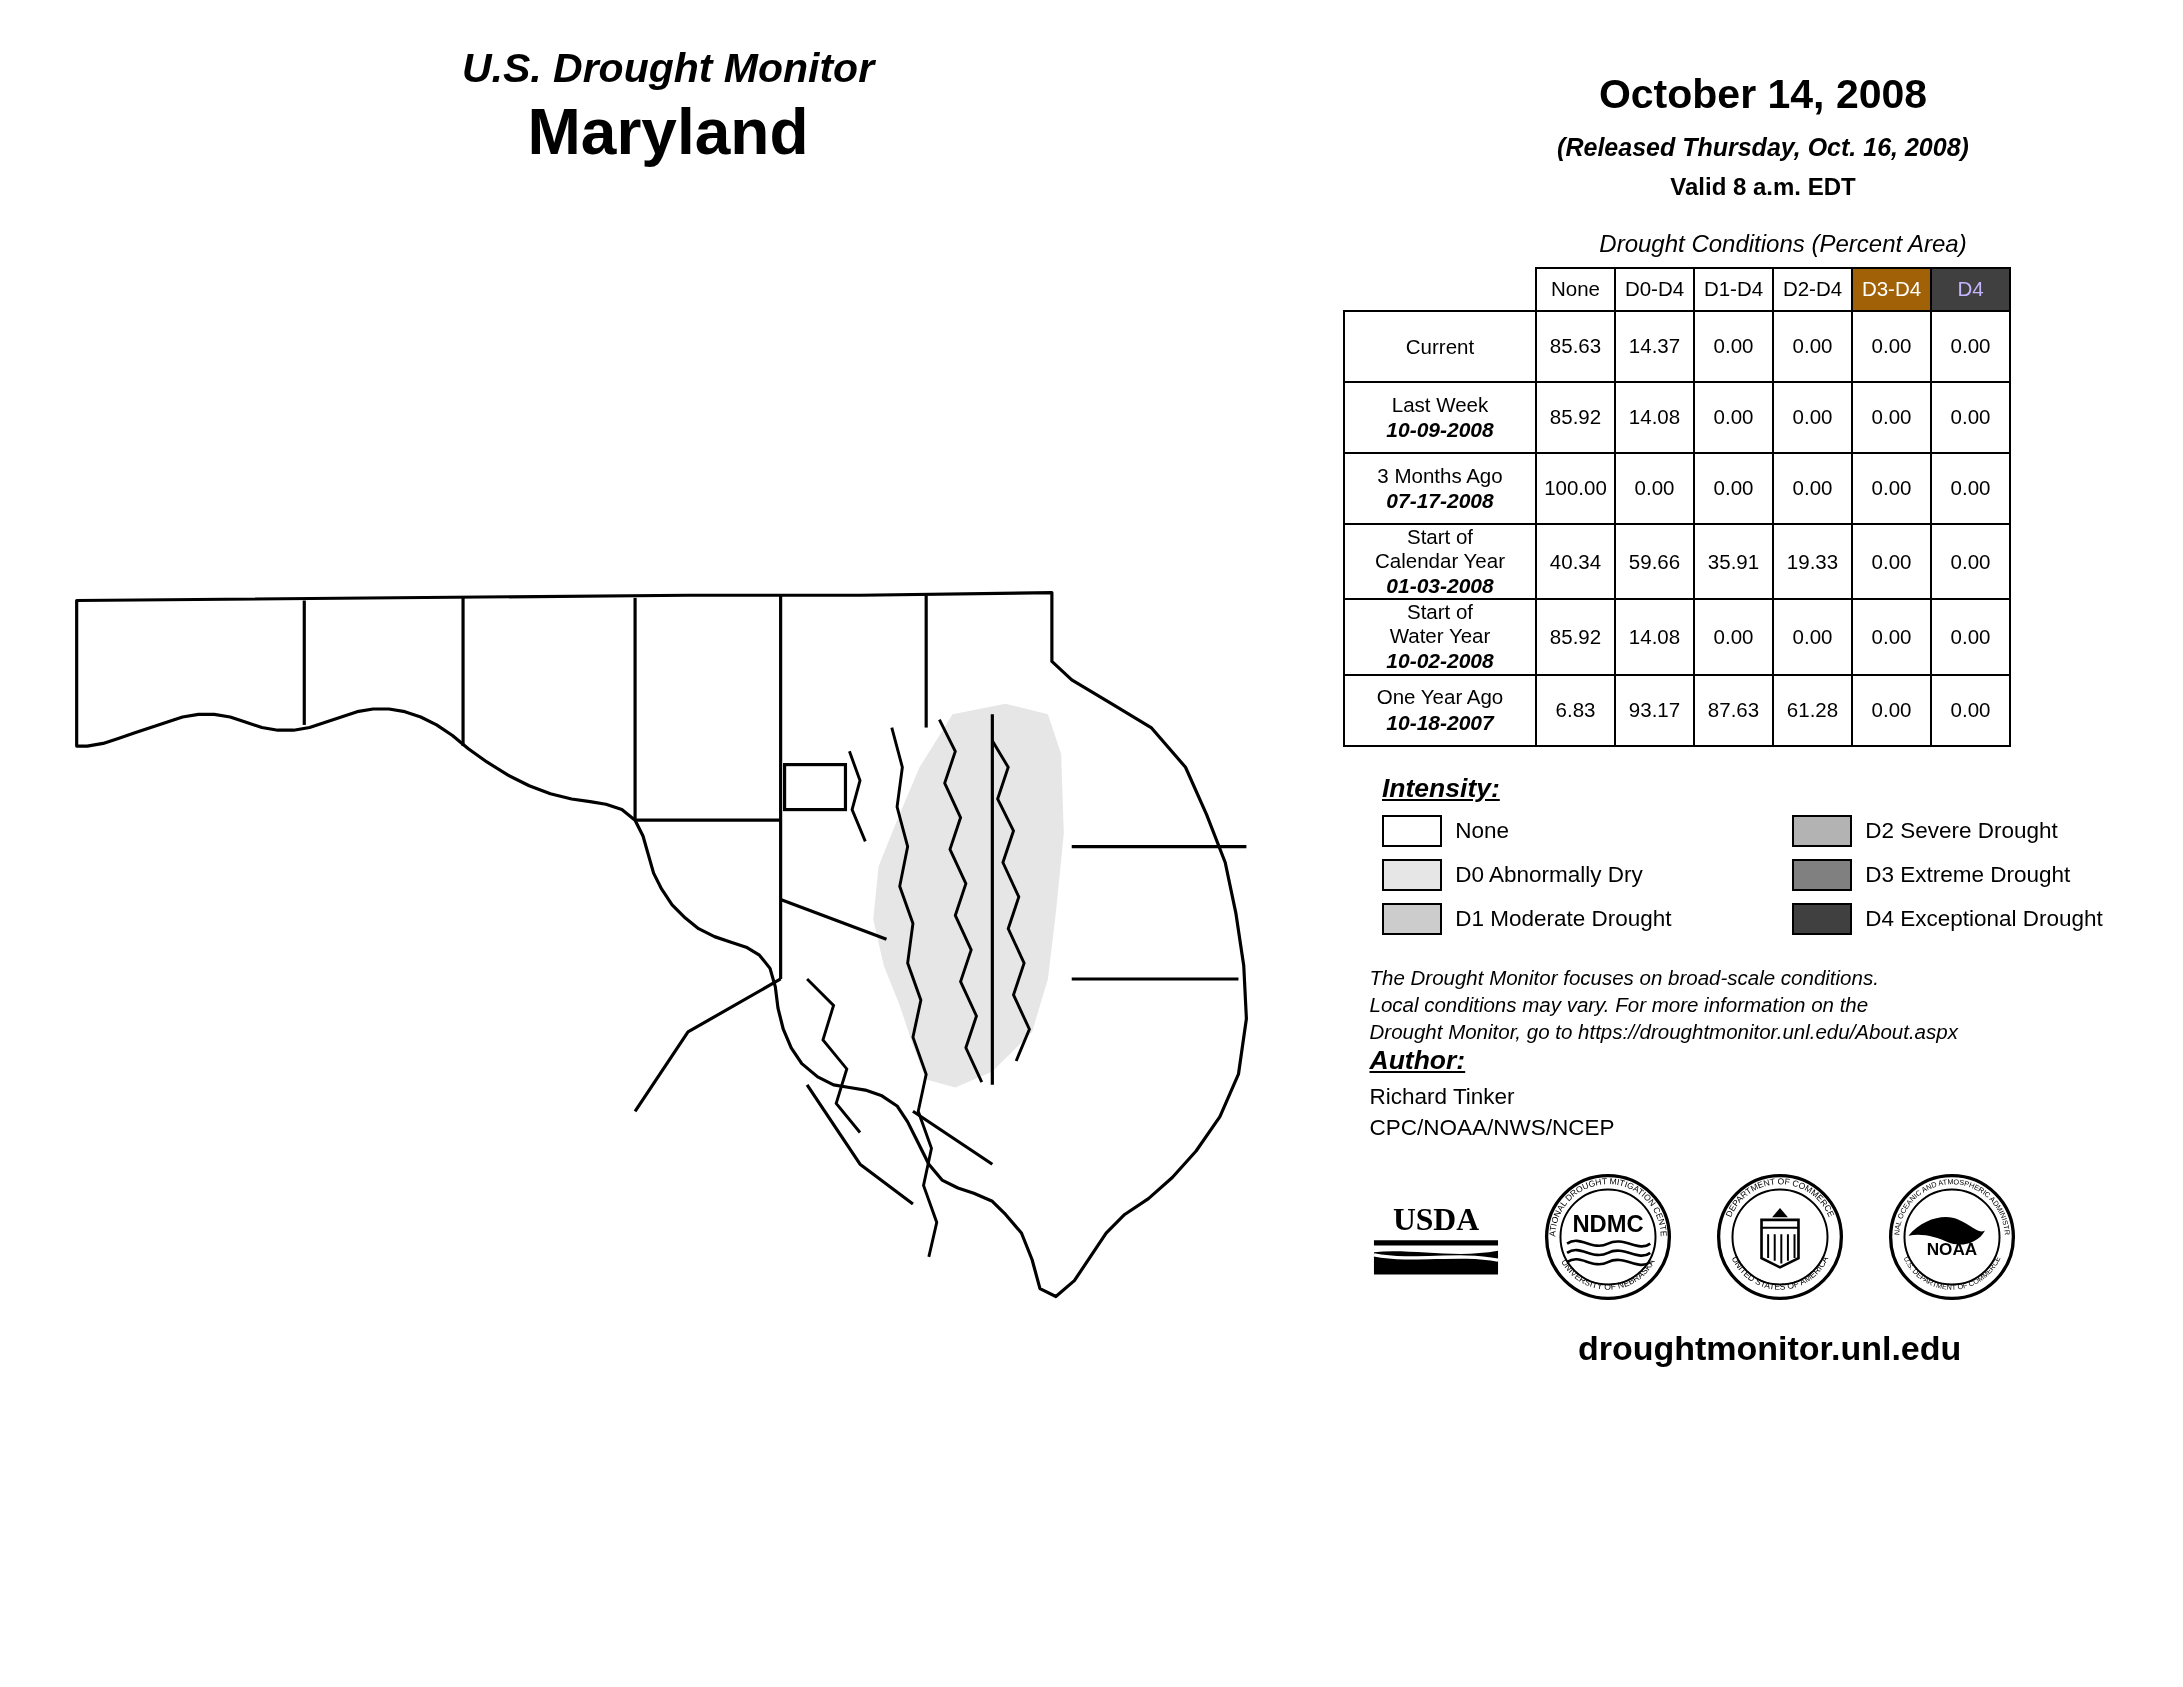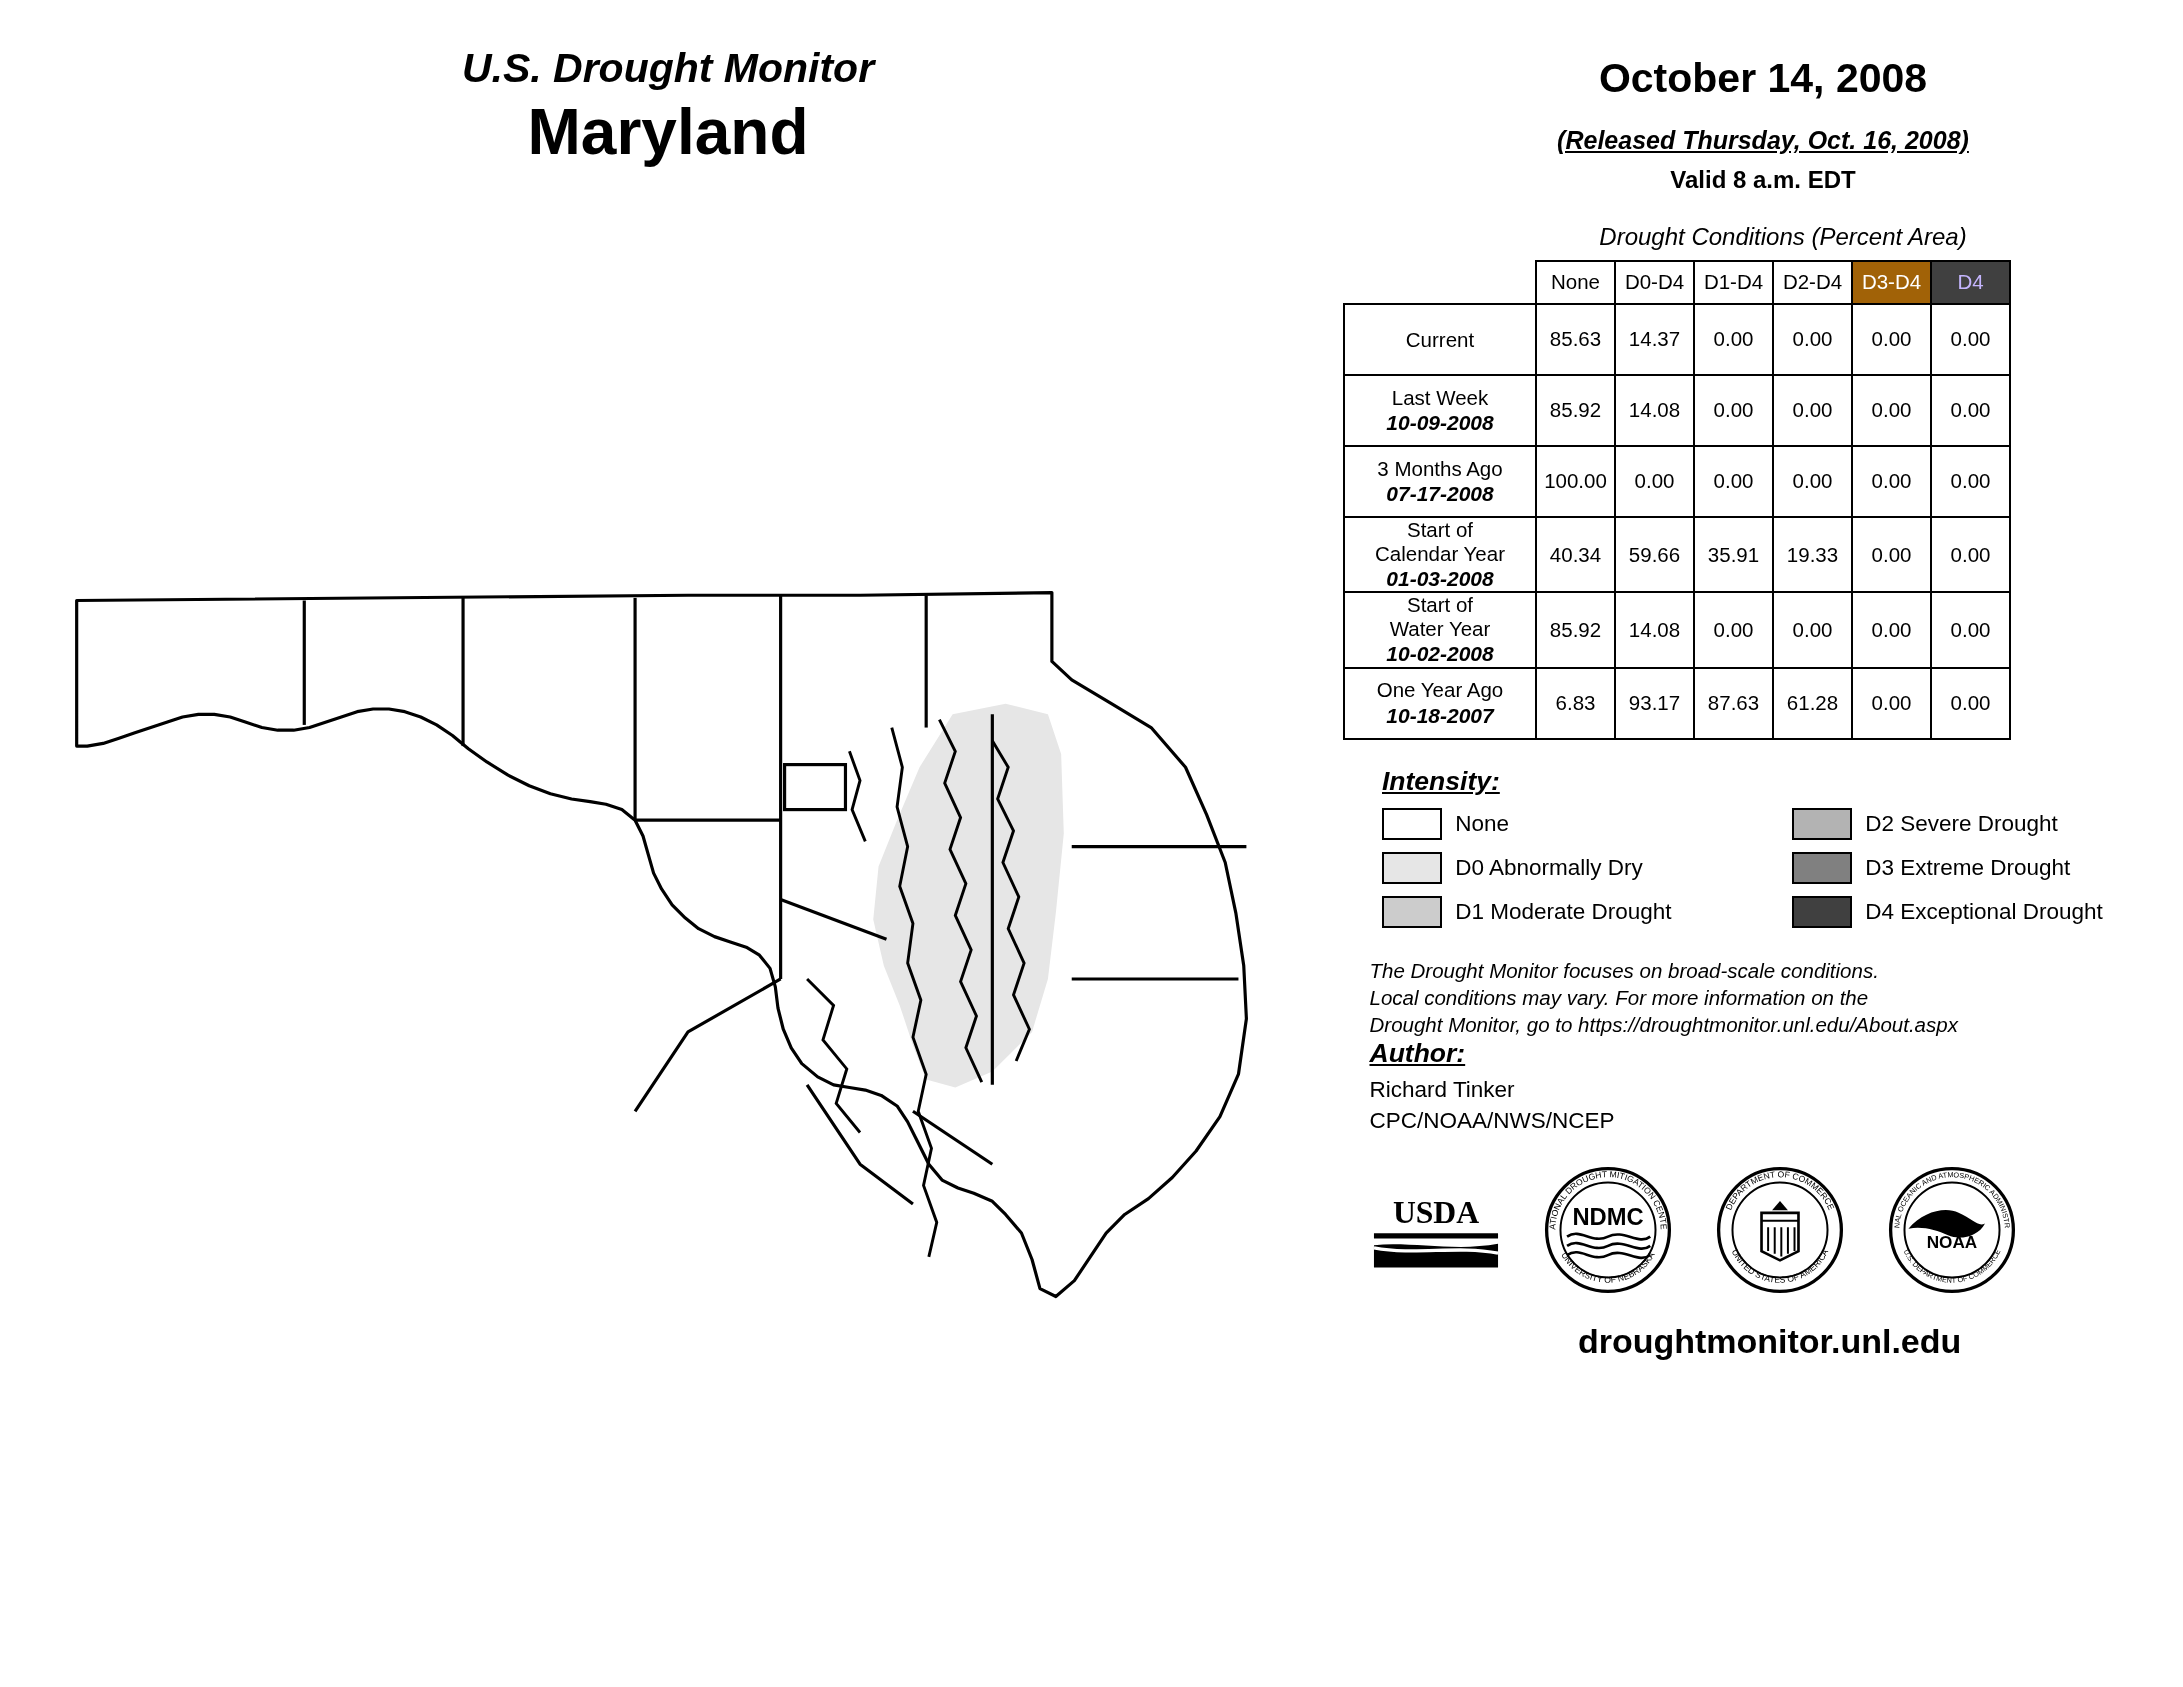--- a/index.html
+++ b/index.html
@@ -53,39 +53,38 @@
   .map-wrap svg {
     display: block;
     width: 100%;
     height: 100%;
   }
 
   
   .right {
     position: absolute;
     left: 1343px;
-    top: 0px;
+    top: 16px;
     width: 840px;
     height: 1505px;
   }
   .date-block {
     text-align: center;
     padding-top: 56px;
   }
   .date-main {
     font-size: 41px;
     font-weight: bold;
     line-height: 1.1;
   }
   .date-released {
     font-size: 25px;
     font-weight: bold;
     font-style: italic;
-    margin-top: 25px;
-    text-decoration: underline;
+    margin-top: 16px;
   }
   .date-valid {
     font-size: 24px;
     font-weight: bold;
     margin-top: 10.6px;
   }
 
   .table-caption {
     text-align: center;
     font-size: 24px;

